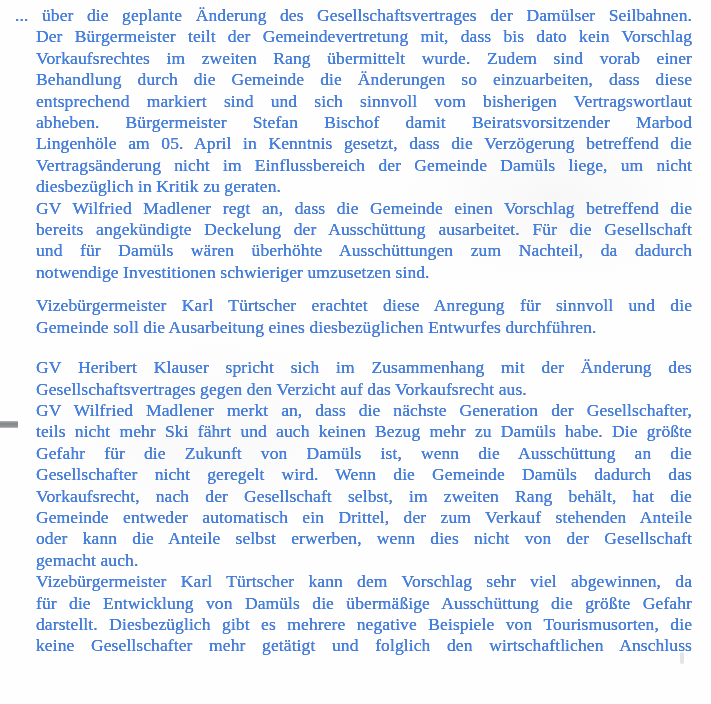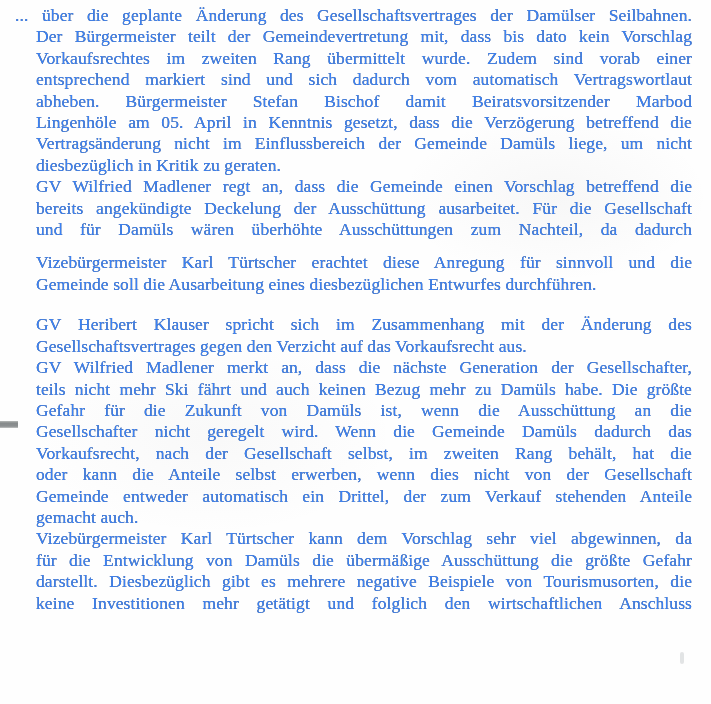--- a/index.html
+++ b/index.html
@@ -66,31 +66,33 @@
 
 <div class="page">
 
   <div class="margin-bar"></div>
 
   <div class="text-block">
     <div class="para">
         <div class="line hang">... über die geplante Änderung des Gesellschaftsvertrages der Damülser Seilbahnen.</div>
         <div class="line">Der Bürgermeister teilt der Gemeindevertretung mit, dass bis dato kein Vorschlag</div>
         <div class="line">Vorkaufsrechtes im zweiten Rang übermittelt wurde. Zudem sind vorab einer</div>
-        <div class="line">entsprechend markiert sind und sich dadurch vom automatisch Vertragswortlaut</div>
+        <div class="line">Behandlung durch die Gemeinde die Änderungen so einzuarbeiten, dass diese</div>
+        <div class="line">entsprechend markiert sind und sich sinnvoll vom bisherigen Vertragswortlaut</div>
         <div class="line">abheben. Bürgermeister Stefan Bischof damit Beiratsvorsitzender Marbod</div>
         <div class="line">Lingenhöle am 05. April in Kenntnis gesetzt, dass die Verzögerung betreffend die</div>
         <div class="line">Vertragsänderung nicht im Einflussbereich der Gemeinde Damüls liege, um nicht</div>
         <div class="line last">diesbezüglich in Kritik zu geraten.</div>
       </div>
 
     <div class="para">
         <div class="line">GV Wilfried Madlener regt an, dass die Gemeinde einen Vorschlag betreffend die</div>
         <div class="line">bereits angekündigte Deckelung der Ausschüttung ausarbeitet. Für die Gesellschaft</div>
         <div class="line">und für Damüls wären überhöhte Ausschüttungen zum Nachteil, da dadurch</div>
+        <div class="line last">notwendige Investitionen schwieriger umzusetzen sind.</div>
       </div>
 
     <div class="vgap gap1"></div>
 
     <div class="para">
         <div class="line">Vizebürgermeister Karl Türtscher erachtet diese Anregung für sinnvoll und die</div>
         <div class="line last">Gemeinde soll die Ausarbeitung eines diesbezüglichen Entwurfes durchführen.</div>
       </div>
 
     <div class="vgap gap2"></div>
@@ -99,28 +101,28 @@
         <div class="line">GV Heribert Klauser spricht sich im Zusammenhang mit der Änderung des</div>
         <div class="line last">Gesellschaftsvertrages gegen den Verzicht auf das Vorkaufsrecht aus.</div>
       </div>
 
     <div class="para">
         <div class="line">GV Wilfried Madlener merkt an, dass die nächste Generation der Gesellschafter,</div>
         <div class="line">teils nicht mehr Ski fährt und auch keinen Bezug mehr zu Damüls habe. Die größte</div>
         <div class="line">Gefahr für die Zukunft von Damüls ist, wenn die Ausschüttung an die</div>
         <div class="line">Gesellschafter nicht geregelt wird. Wenn die Gemeinde Damüls dadurch das</div>
         <div class="line">Vorkaufsrecht, nach der Gesellschaft selbst, im zweiten Rang behält, hat die</div>
+        <div class="line">Gemeinde entweder automatisch ein Drittel, der zum Verkauf stehenden Anteile</div>
         <div class="line">oder kann die Anteile selbst erwerben, wenn dies nicht von der Gesellschaft</div>
-        <div class="line">Gemeinde entweder automatisch ein Drittel, der zum Verkauf stehenden Anteile</div>
         <div class="line last">gemacht auch.</div>
       </div>
 
     <div class="para">
         <div class="line">Vizebürgermeister Karl Türtscher kann dem Vorschlag sehr viel abgewinnen, da</div>
         <div class="line">für die Entwicklung von Damüls die übermäßige Ausschüttung die größte Gefahr</div>
         <div class="line">darstellt. Diesbezüglich gibt es mehrere negative Beispiele von Tourismusorten, die</div>
-        <div class="line">keine Investitionen mehr getätigt und folglich den wirtschaftlichen Anschluss</div>
+        <div class="line">keine Gesellschafter mehr getätigt und folglich den wirtschaftlichen Anschluss</div>
       </div>
   </div>
 
   <div class="scan-speck"></div>
 
 </div>
 
 </body></html>

